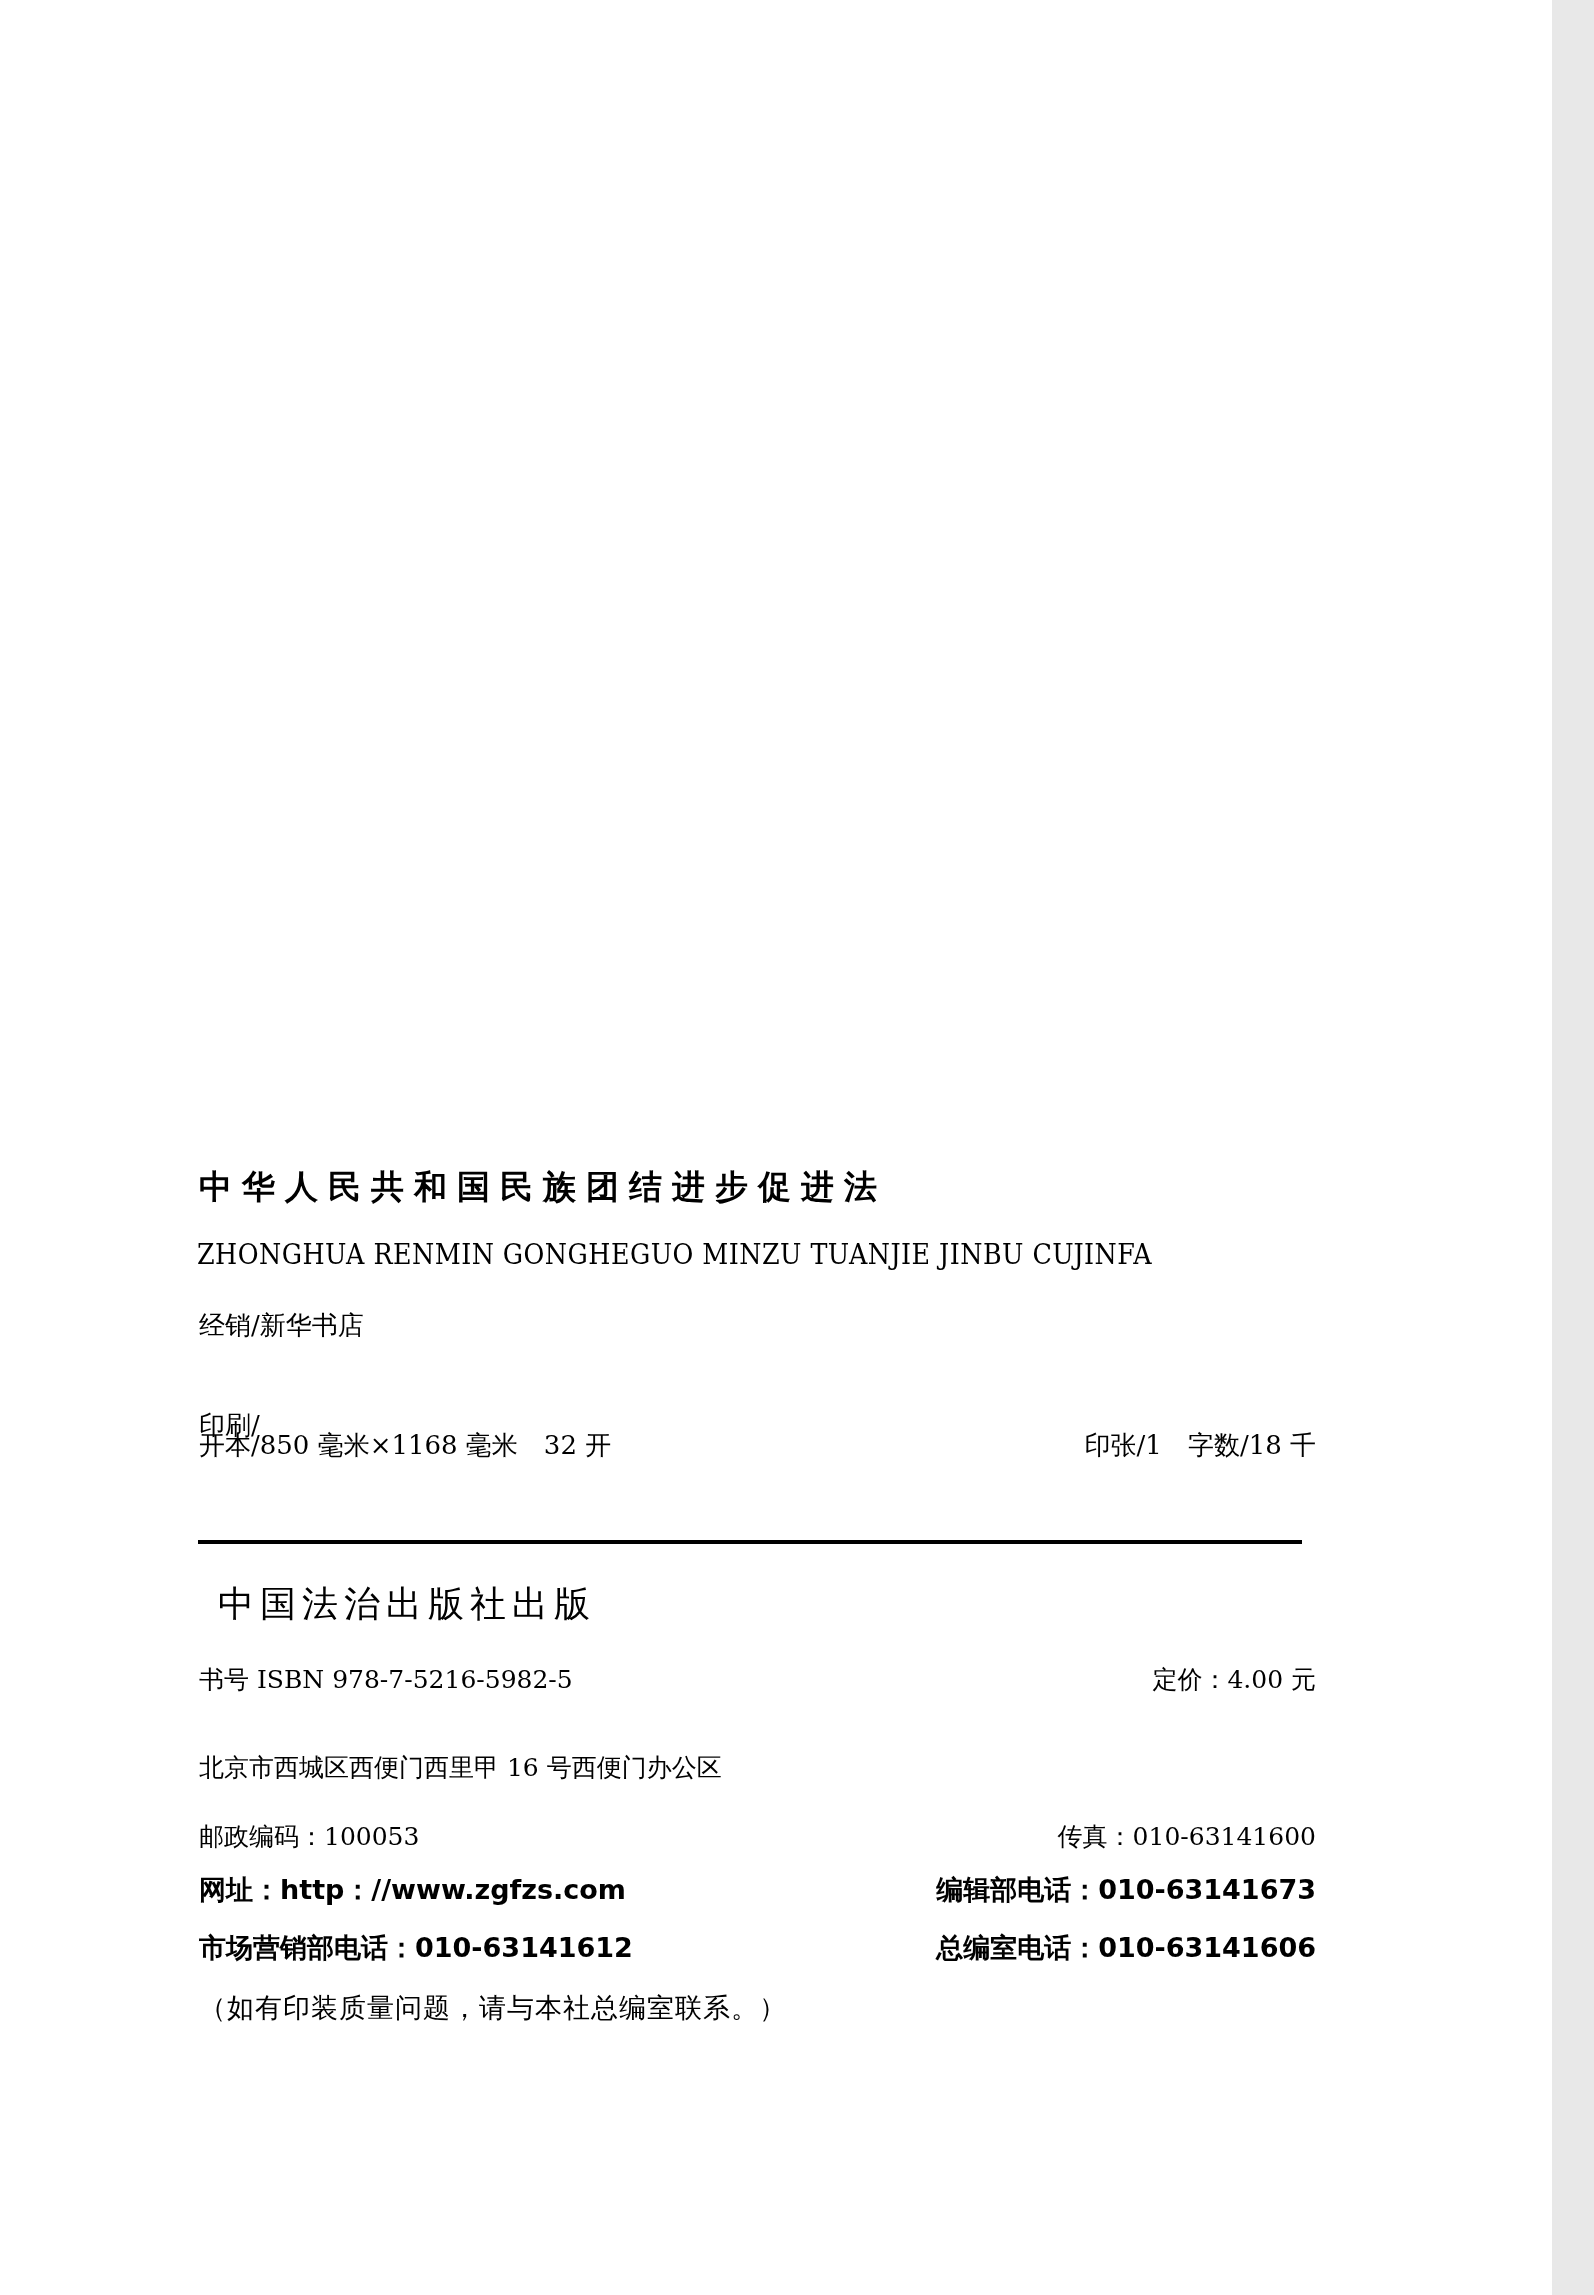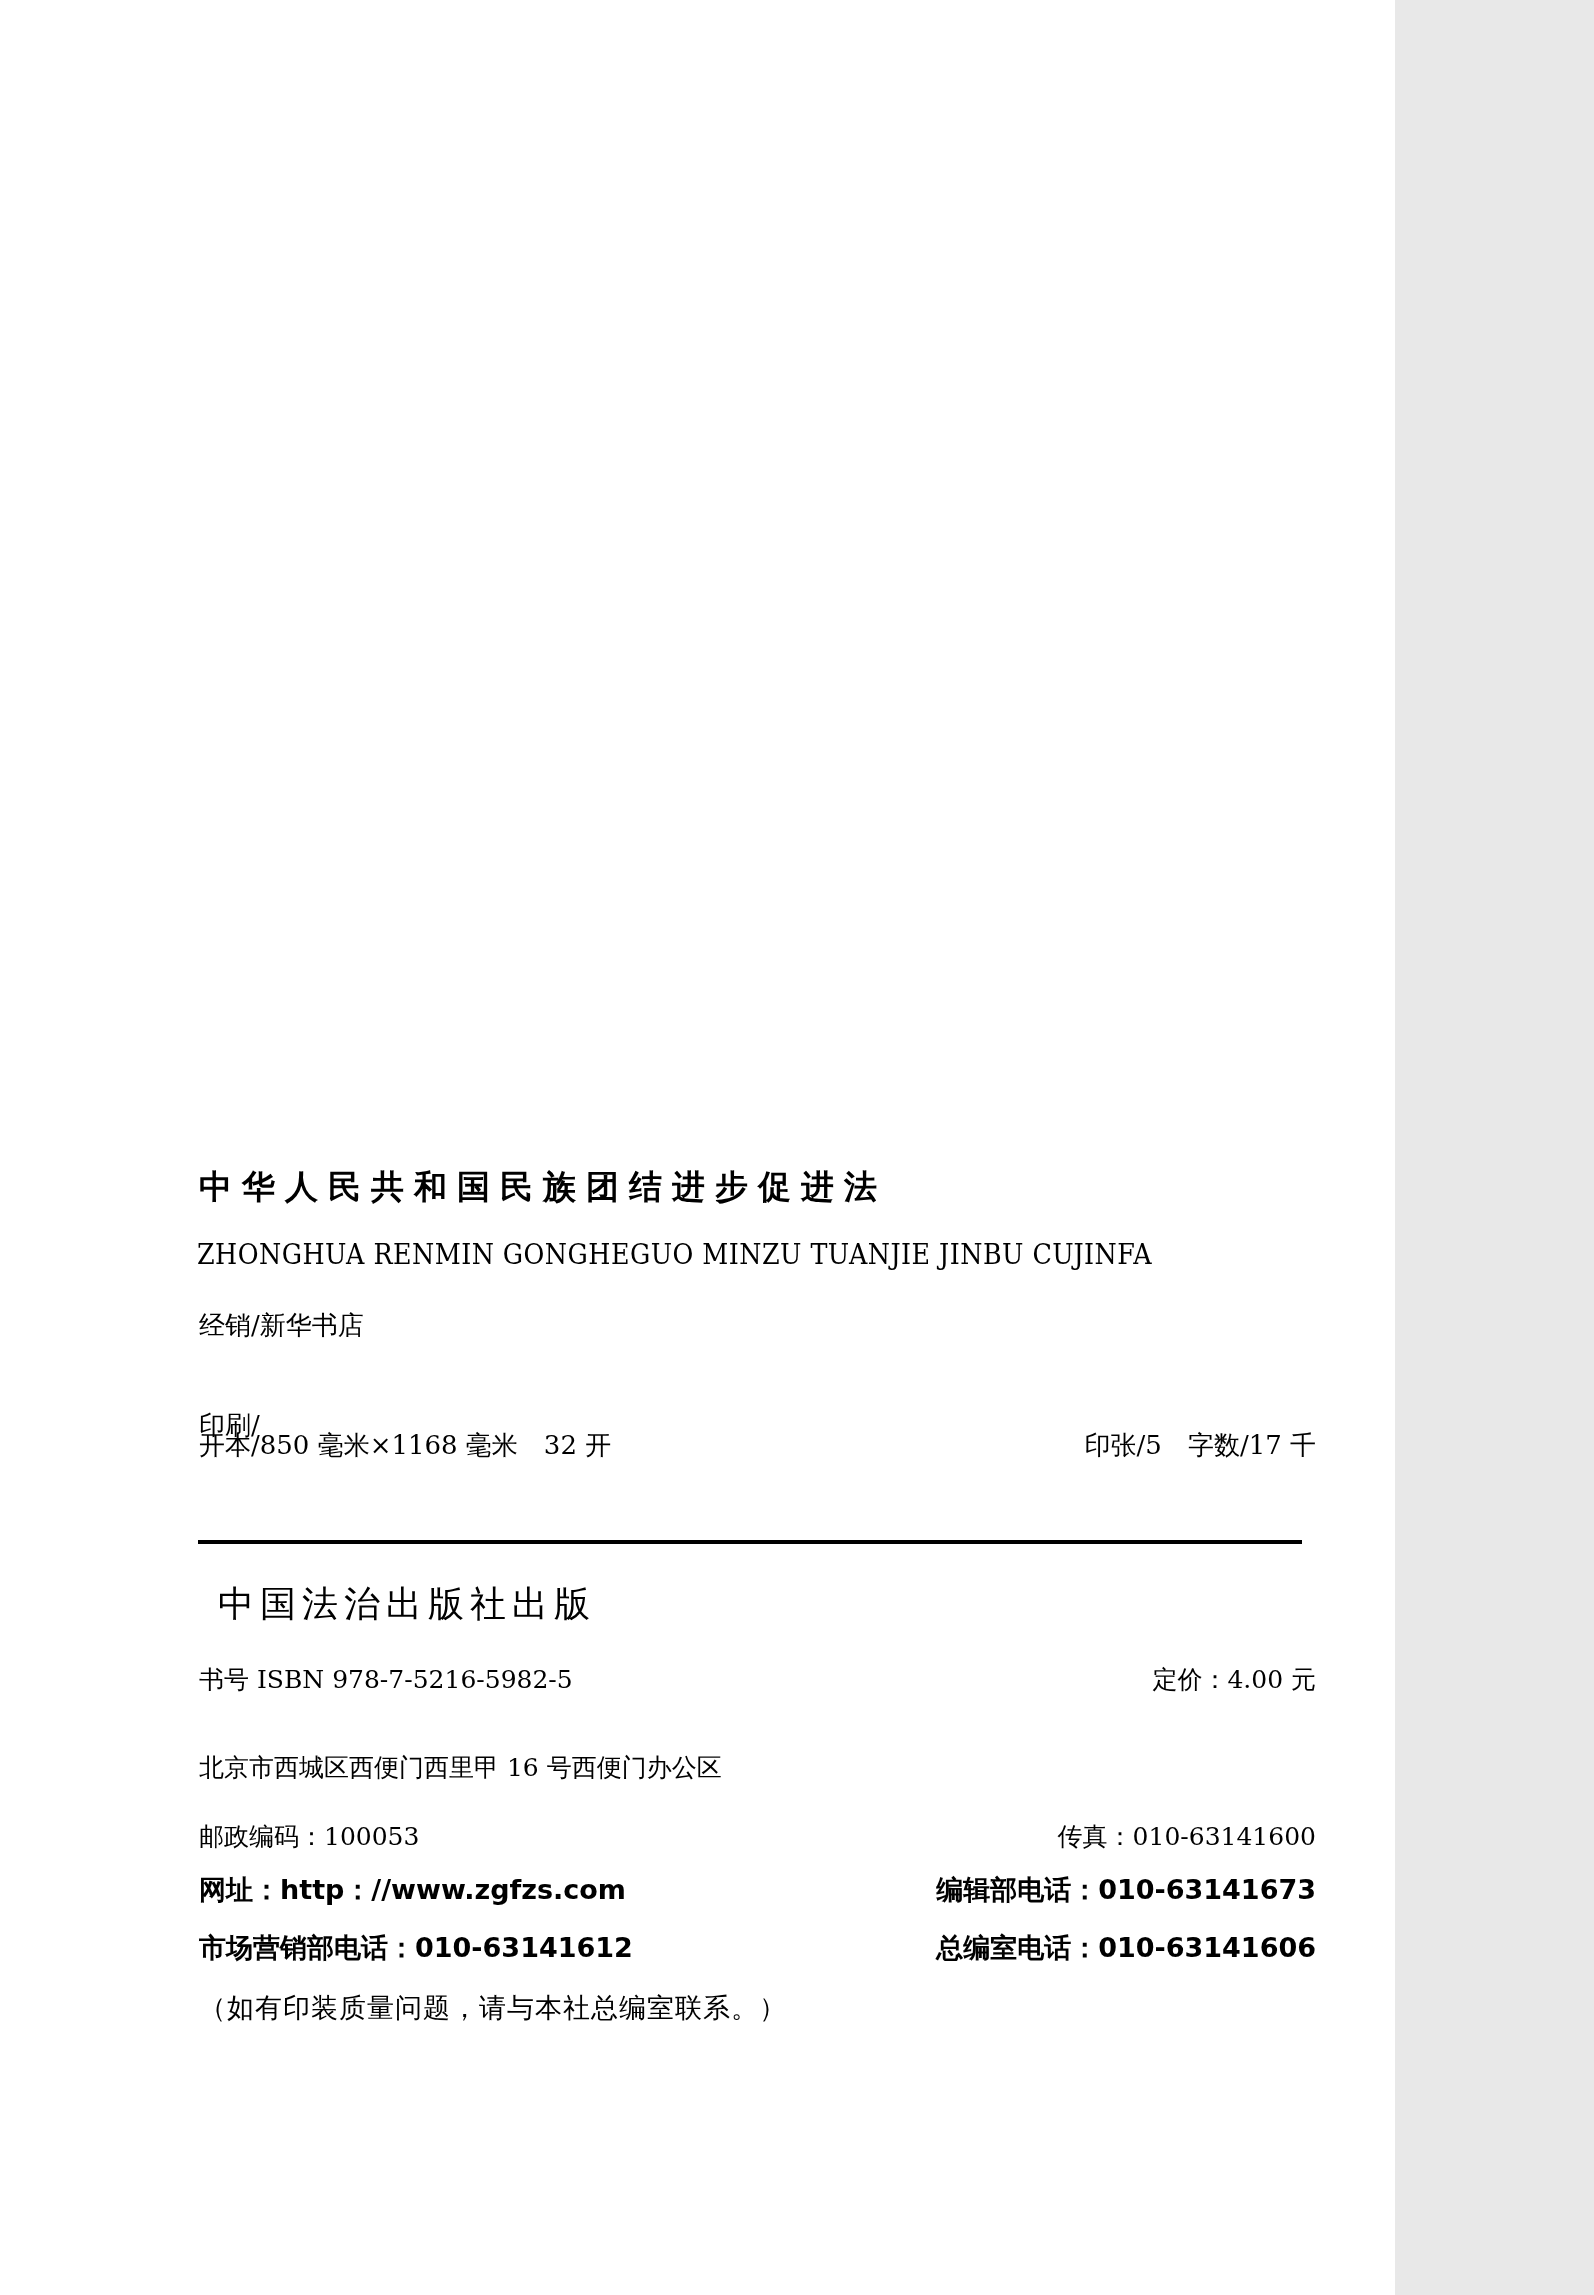--- a/index.html
+++ b/index.html
@@ -2,21 +2,21 @@
 <html style="font-size:8px"><head>
 <meta charset="utf-8">
 <style>
   html, body {
     margin: 0;
     padding: 0;
     background: #e8e8e8;
   }
   .page {
     position: relative;
-    width: 1395px;
+    width: 1552px;
     height: 2295px;
     background: #ffffff;
     color: #000000;
     overflow: hidden;
     font-family: "DejaVu Serif", serif;
   }
   .line {
     position: absolute;
     left: 199px;
     line-height: 1;
@@ -99,21 +99,21 @@
   <div class="line title-cn">中华人民共和国民族团结进步促进法</div>
 
   <div class="line serif title-pinyin">ZHONGHUA RENMIN GONGHEGUO MINZU TUANJIE JINBU CUJINFA</div>
 
   <div class="line serif body-line row-distribution">经销/新华书店</div>
 
   <div class="line serif body-line row-printing">印刷/</div>
 
   <div class="pair-row serif row-format">
     <span>开本/850 毫米×1168 毫米　32 开</span>
-    <span>印张/5　字数/17 千</span>
+    <span>印张/1　字数/18 千</span>
   </div>
 
 
   <div class="divider"></div>
 
   <div class="line serif publisher">中国法治出版社出版</div>
 
   <div class="pair-row serif row-isbn">
     <span>书号 ISBN 978-7-5216-5982-5</span>
     <span>定价：4.00 元</span>

